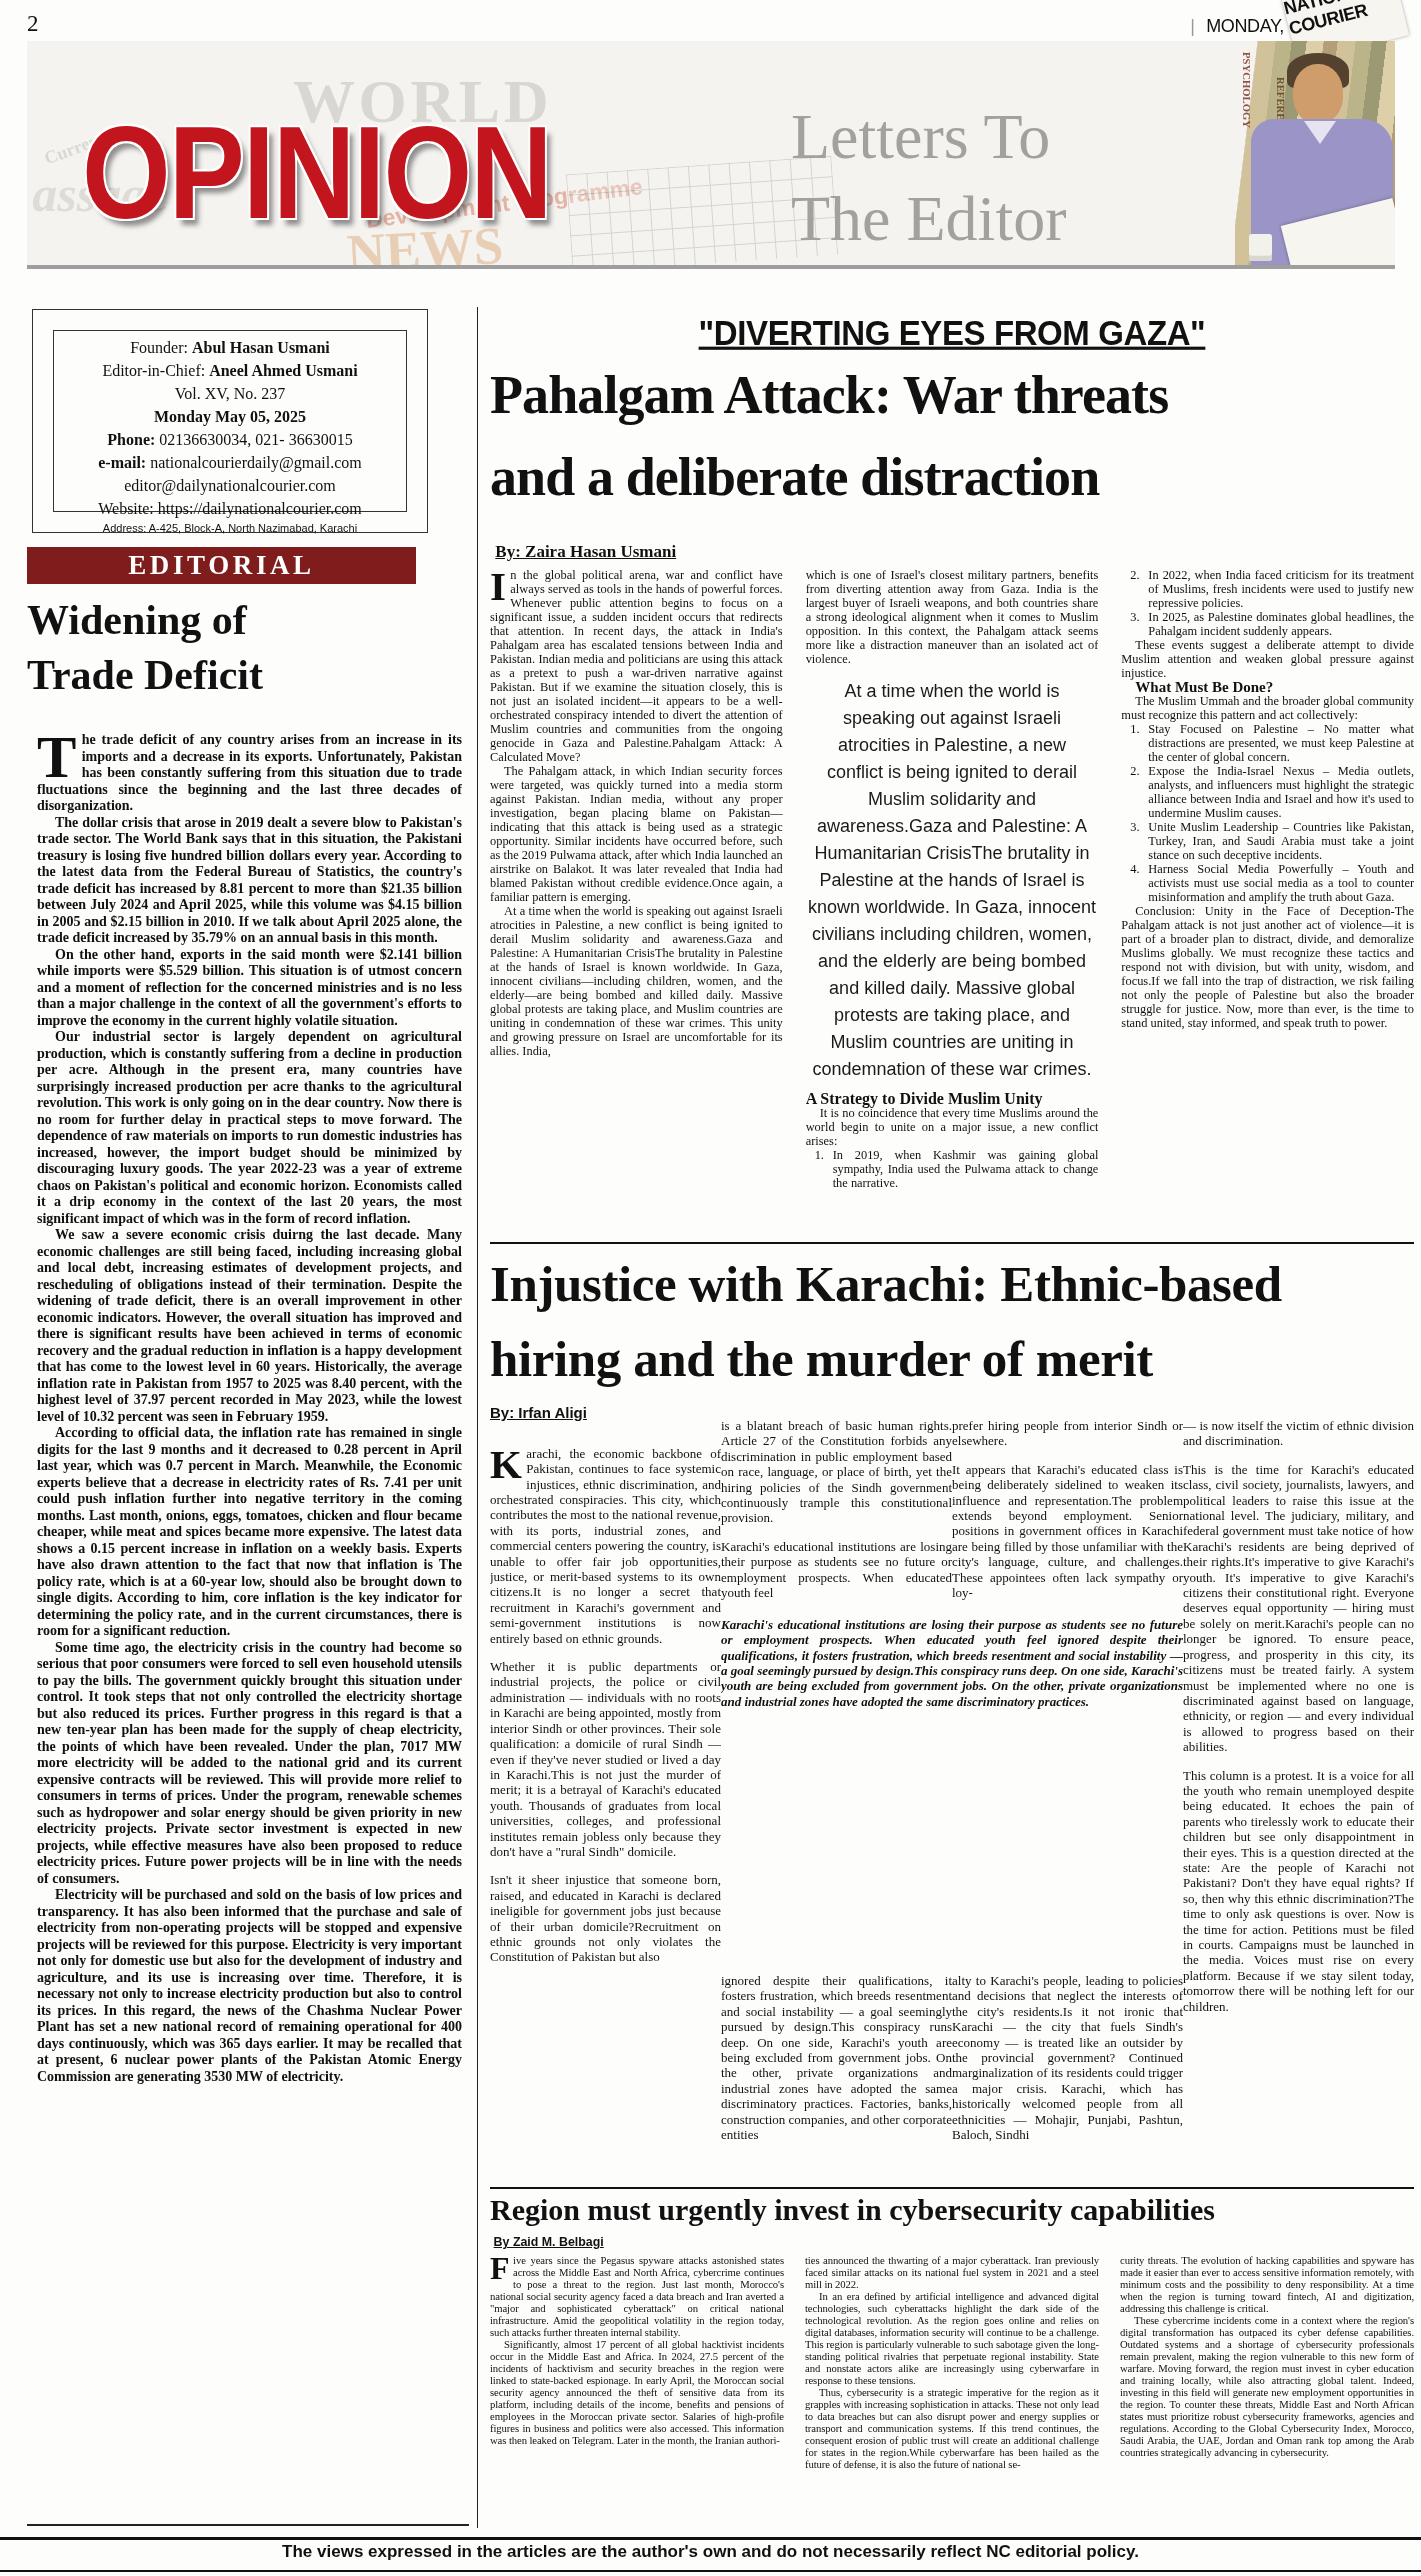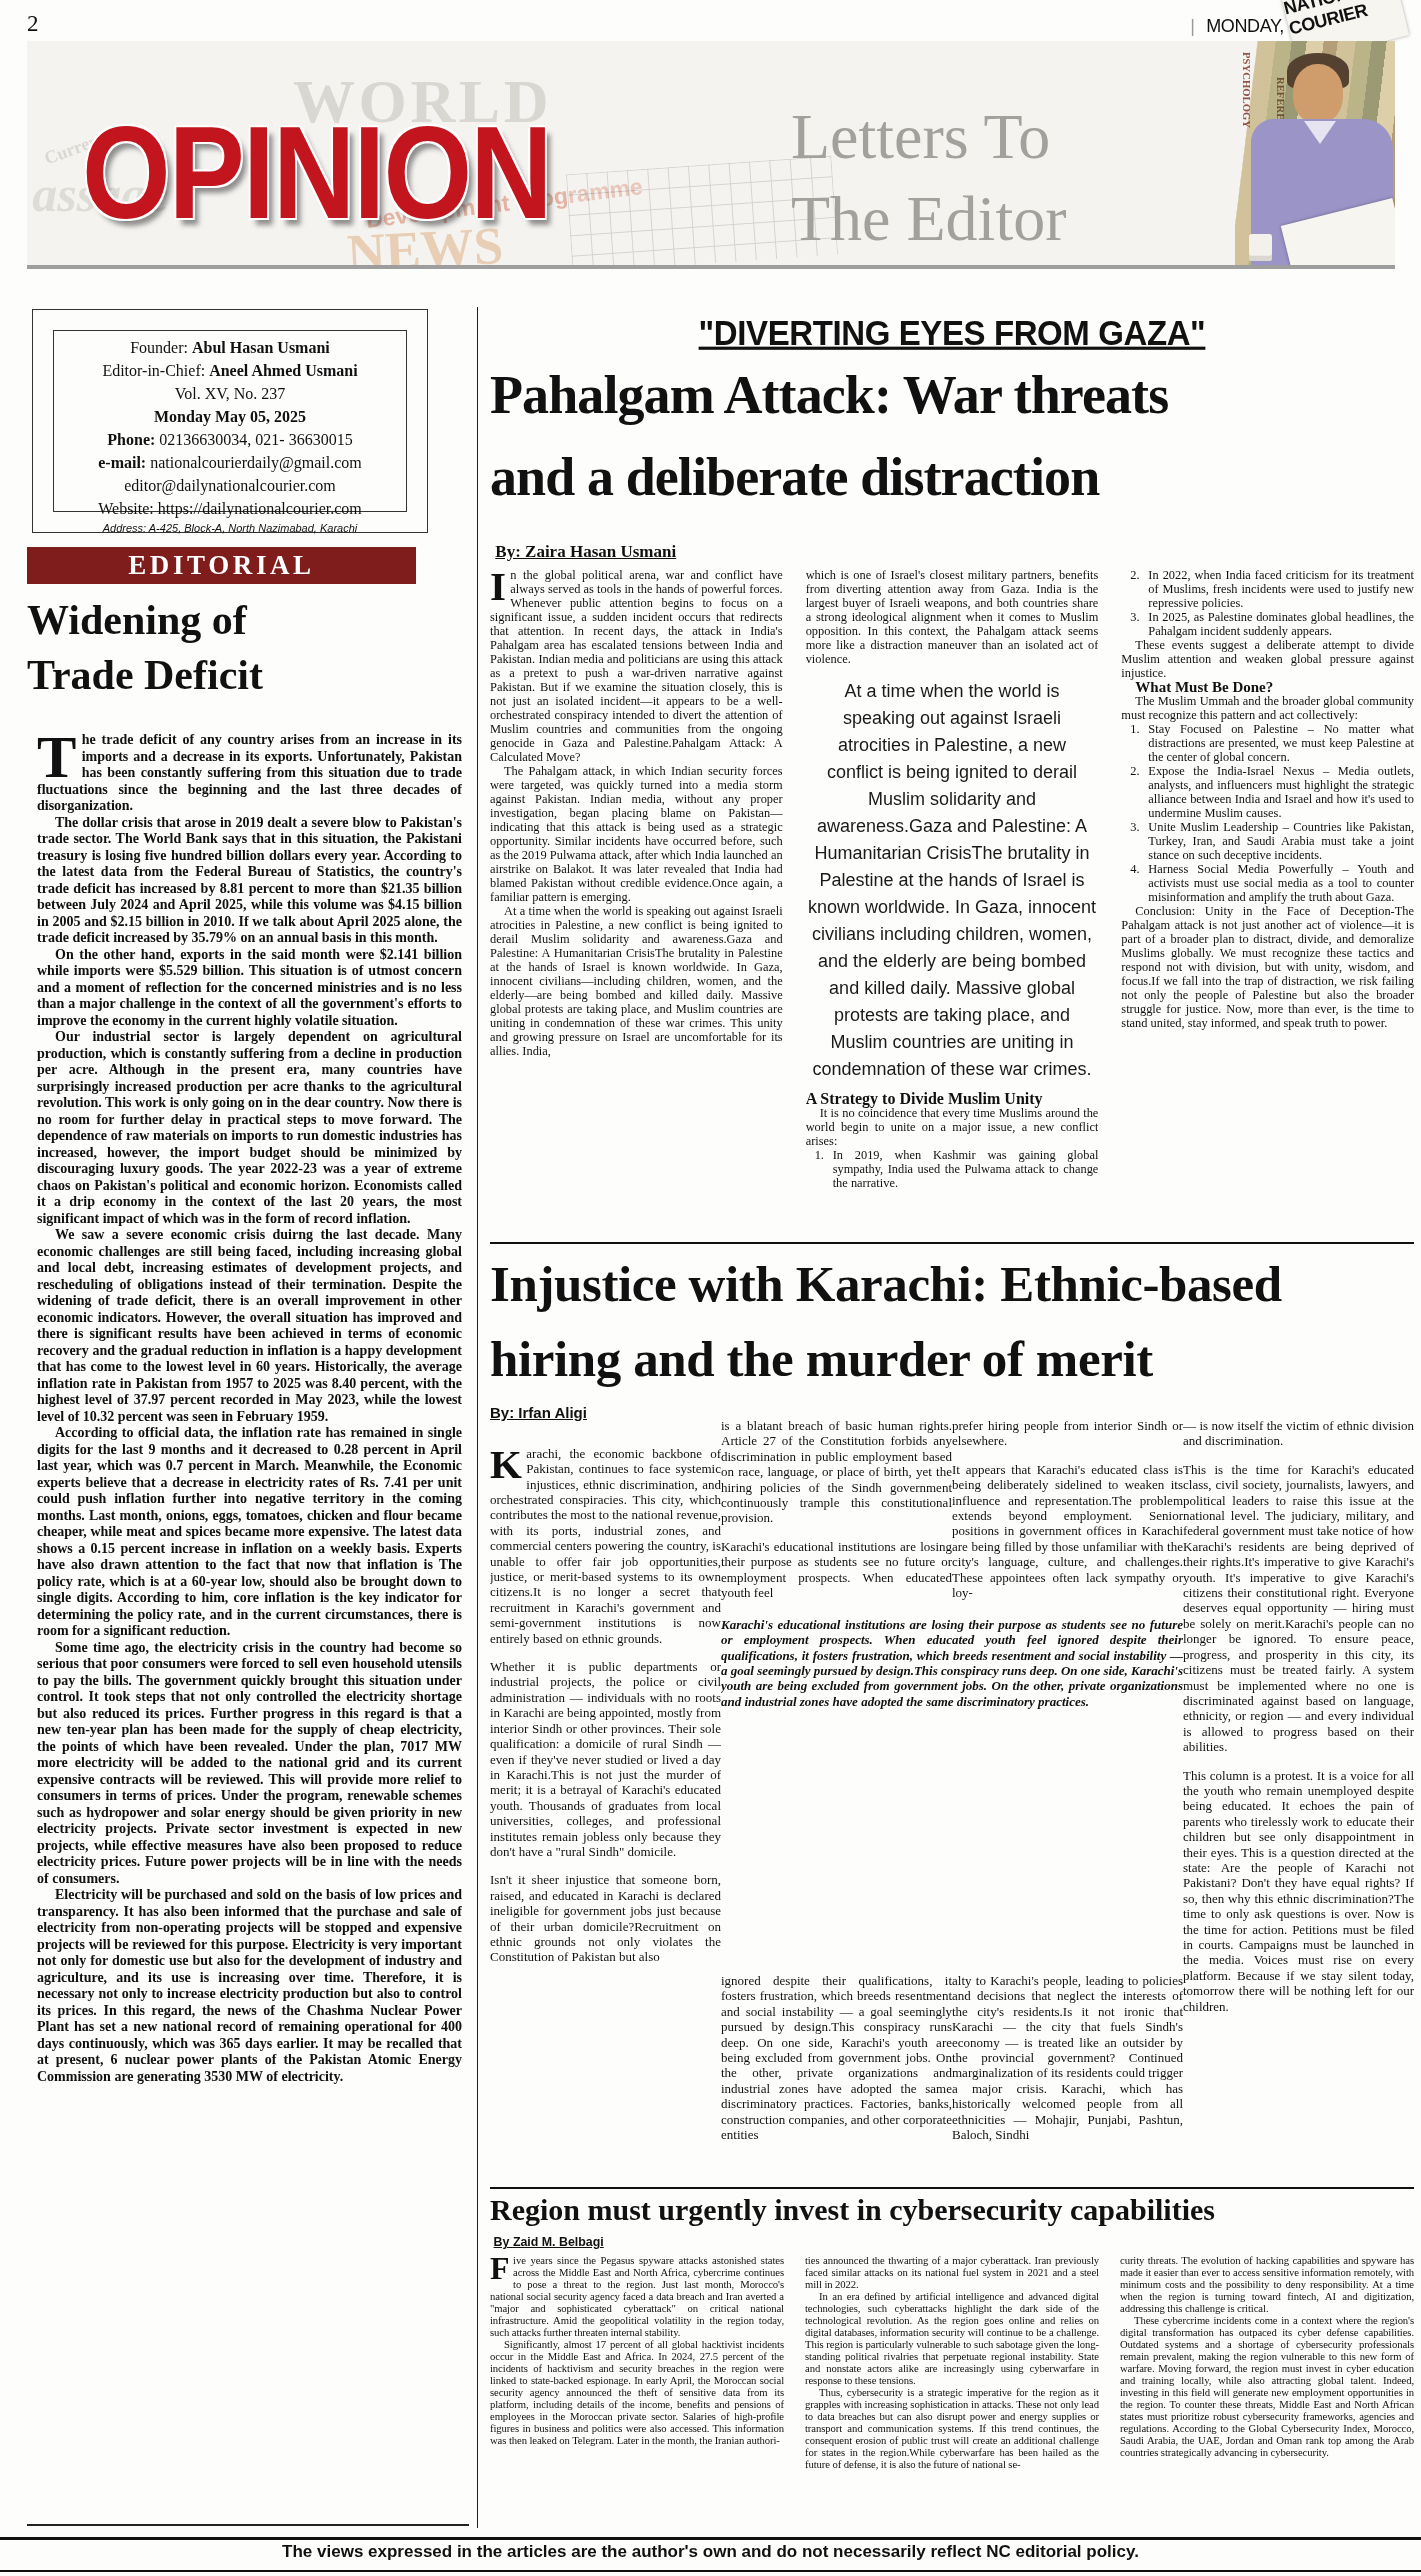--- a/index.html
+++ b/index.html
@@ -39,21 +39,21 @@
   .head{position:absolute;right:52px;top:23px;width:50px;height:59px;border-radius:48% 48% 44% 44%;background:#cf9c6c;}
   .shirt{position:absolute;right:1.8px;top:78px;width:142px;height:151px;border-radius:23px 30px 0 0;background:#9b94c7;}
   .collar{position:absolute;right:59px;top:80px;width:0;height:0;border-left:16px solid transparent;border-right:16px solid transparent;border-top:23px solid #e7e4f2;}
   .paper{position:absolute;right:-7px;bottom:-12.4px;width:115px;height:66px;background:#f6f5f0;transform:rotate(-14deg);box-shadow:0 0 3.6px rgba(0,0,0,.35);}
   .mug{position:absolute;right:123px;bottom:3.6px;width:23px;height:27px;background:#f2f1ec;border-radius:2.7px;box-shadow:inset 0 -5.3px 0 #d9d7cf;}
   
   .masthead{position:absolute;left:32px;top:309px;width:396px;height:224px;border:0.9px solid #333;padding:20px;box-sizing:border-box;}
   .masthead .inner{border:0.9px solid #333;height:100%;box-sizing:border-box;text-align:center;
      font-size:16px;line-height:23px;padding-top:5.3px;}
   .masthead b{font-weight:bold;}
-  .addr{font-family:"Liberation Sans",sans-serif;font-style:italic;font-size:11px;line-height:16px;}
+  .addr{font-family:"Liberation Sans",sans-serif;font-size:11px;line-height:16px;}
   .edbar{position:absolute;left:27px;top:547px;width:389px;height:37px;background:#7f1d1d;color:#fff;
      text-align:center;font-weight:bold;font-size:27px;letter-spacing:3.6px;line-height:37px;font-family:"Liberation Serif",serif;}
   .edtitle{position:absolute;left:27px;top:593px;width:442px;font-weight:bold;
      font-size:42px;line-height:55px;font-family:"Liberation Serif",serif;}
   .edbody{position:absolute;left:37px;top:732px;width:425px;height:1521px;overflow:hidden;
      font-weight:bold;font-size:14px;line-height:16.5px;text-align:justify;}
   .edbody p{margin:0;text-indent:18px;}
   .edbody p.first{text-indent:0;}
   .dropcap{float:left;font-weight:bold;font-size:59px;line-height:46px;padding:1.8px 5.3px 0 0;}
   .leftrule{position:absolute;left:27px;top:2524px;width:442px;height:1.8px;background:#222;}

